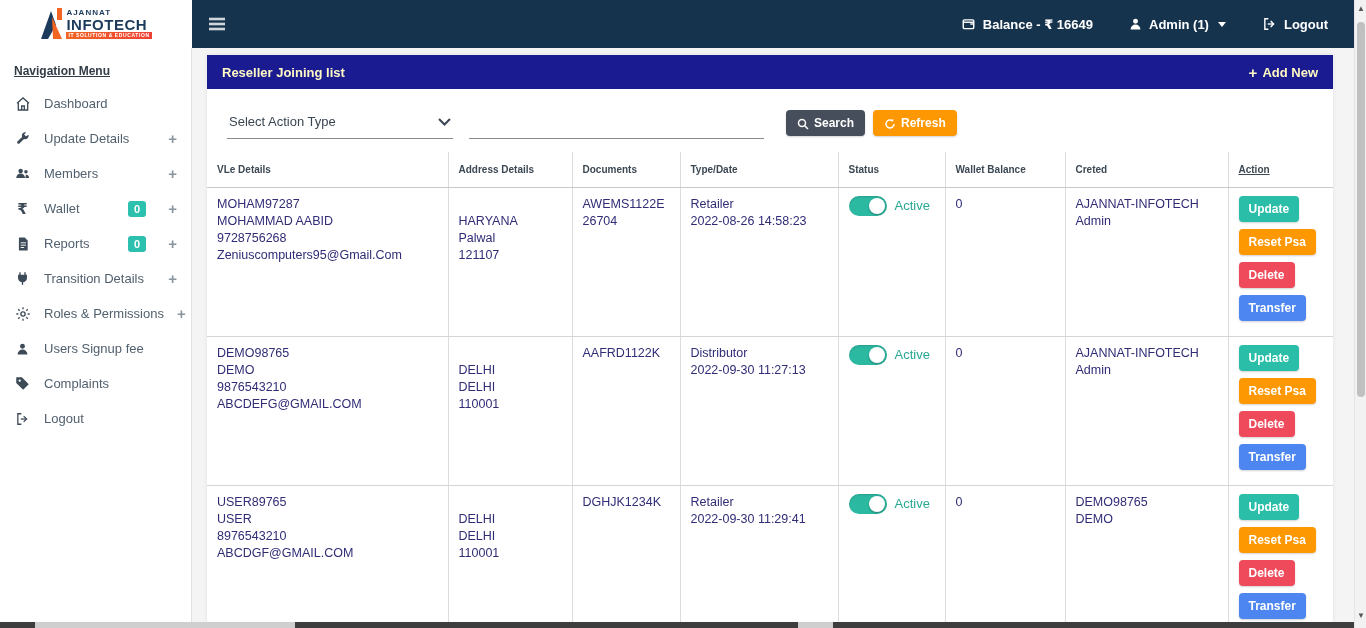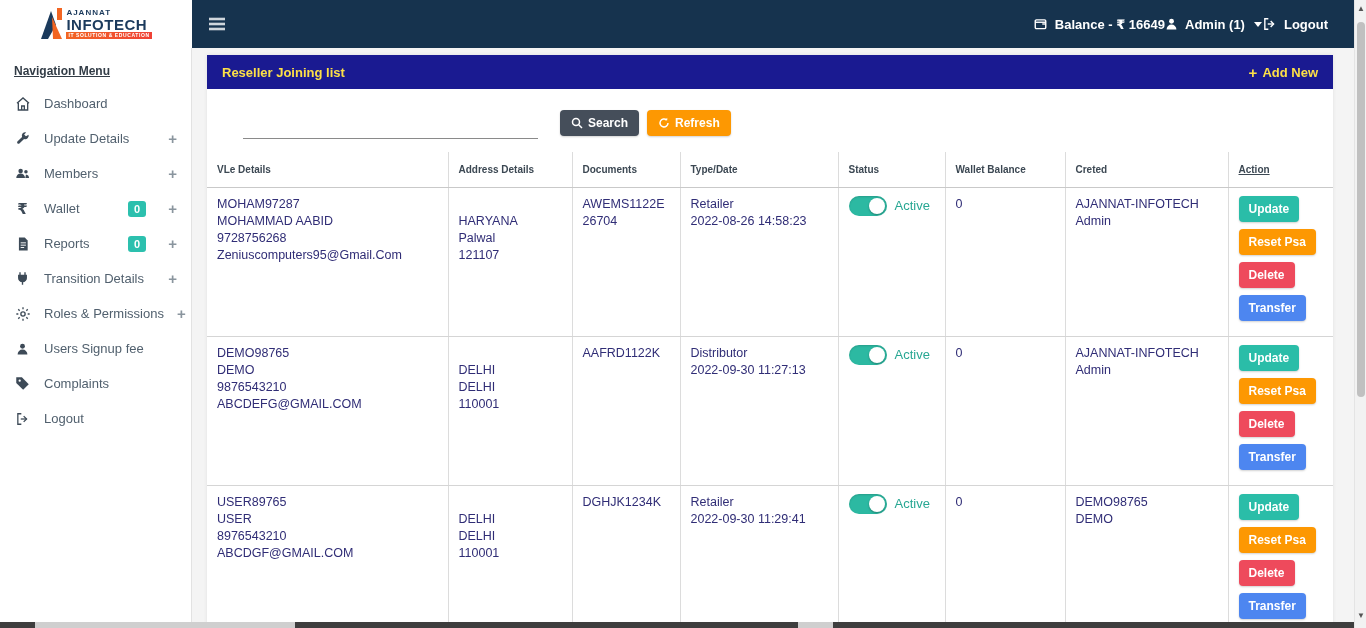--- a/index.html
+++ b/index.html
@@ -10,46 +10,46 @@
   
   .topbar { position:absolute; left:0; top:0; width:1354px; height:48px; display:flex; }
   .logo-box { width:192px; height:48px; background:#fff; display:flex; align-items:center; justify-content:center; }
   .logo-mark { width:26px; height:34px; position:relative; flex:0 0 auto; }
   .logo-text { line-height:1; }
   .logo-top { font-size:8px; font-weight:bold; color:#1b3a5c; letter-spacing:1px; }
   .logo-mid { font-size:15px; font-weight:bold; color:#1b3a5c; letter-spacing:.5px; }
   .logo-tag { font-size:5px; font-weight:bold; color:#fff; background:linear-gradient(90deg,#f26522,#ef4136); padding:1px 2px; letter-spacing:.6px; white-space:nowrap; }
   .navbar { flex:1; background:#16334e; display:flex; align-items:center; color:#fff; }
   .hamburger { margin-left:16px; cursor:pointer; }
-  .nav-right { margin-left:auto; display:flex; align-items:center; padding-right:26px; font-size:13px; font-weight:bold; }
+  .nav-right { margin-left:auto; display:flex; align-items:center; gap:36px; padding-right:26px; font-size:13px; font-weight:bold; }
   .nav-item { display:flex; align-items:center; gap:7px; cursor:pointer; white-space:nowrap; }
   .caret { width:0; height:0; border-left:4px solid transparent; border-right:4px solid transparent; border-top:5px solid #fff; margin-left:2px; }
 
   
   .sidebar { position:absolute; left:0; top:48px; width:192px; height:574px; background:#fff; border-right:1px solid #e2e2e2; }
   .side-title { font-size:12px; font-weight:bold; color:#323c46; padding:16px 14px 8px 14px;text-decoration:underline; }
   .side-item { display:flex; align-items:center; height:35px; padding:0 14px; cursor:pointer; color:#51606e; font-size:13px; gap:13px; }
   .side-item .s-icon { width:17px; text-align:center; color:#3d4a57; flex:0 0 auto; display:flex; align-items:center; justify-content:center; }
   .side-item .s-label { flex:1; white-space:nowrap; }
   .side-badge { background:#2cc0ae; color:#fff; font-size:11px; font-weight:bold; border-radius:3px; padding:2px 6px; margin-right:9px; }
   .side-plus { color:#8a959e; font-size:15px; font-weight:bold; }
 
   
   .main { position:absolute; left:192px; top:48px; width:1162px; height:574px; background:#f4f4f4; }
   .card { position:absolute; left:15px; top:7px; width:1126px; background:#fff; box-shadow:0 0 4px rgba(0,0,0,.08); }
-  .card-header { height:34px; background:#1a1a91; color:#fde047; display:flex; align-items:center; padding:0 15px; }
+  .card-header { height:34px; background:#1a1a91; color:#fef9c3; display:flex; align-items:center; padding:0 15px; }
   .card-title { font-size:13px; font-weight:bold; }
   .add-new { margin-left:auto; display:flex; align-items:center; gap:5px; font-size:13px; font-weight:bold; cursor:pointer; }
   .add-new .plus { font-size:15px; font-weight:bold; }
 
   .filter-row { display:flex; align-items:flex-start; padding:21px 20px 0 20px; height:63px; }
   .fake-select { width:226px; border-bottom:1px solid #8a8a8a; padding:4px 2px 9px 2px; font-size:13px; color:#3a4652; display:flex; align-items:center; cursor:pointer; }
   .fake-select .chev { margin-left:auto; }
   .filter-input { width:295px; margin-left:16px; border:none; border-bottom:1px solid #8a8a8a; padding:4px 2px 9px 2px; font-size:13px; color:#333; outline:none; background:transparent; }
-  .btn { border:none; border-radius:4px; color:#fff; font-size:12px; font-weight:bold; font-family:inherit; cursor:pointer; display:flex; align-items:center; gap:5px; padding:6px 11px; box-shadow:0 1px 2px rgba(0,0,0,.18); }
+  .btn { border:none; border-radius:4px; color:#fff; font-size:12px; font-weight:bold; font-family:inherit; cursor:pointer; display:flex; align-items:flex-end; gap:5px; padding:6px 11px; box-shadow:0 1px 2px rgba(0,0,0,.18); }
   .btn-search { background:#454e5a; margin-left:22px; }
   .btn-refresh { background:#fd9802; margin-left:8px; }
 
   table { border-collapse:collapse; table-layout:fixed; width:1126px; }
   th { text-align:left; font-size:10px; font-weight:600; color:#3c4853; padding:9px 10px; border-right:1px solid #dcdcdc; border-bottom:1px solid #c9c9c9; height:35px; }
   th:last-child { border-right:none;text-decoration:underline; }
   td { vertical-align:top; font-size:12.5px; color:#302d76; line-height:17px; padding:8px 10px; border-right:1px solid #dcdcdc; border-bottom:1px solid #d5d5d5; }
   td:last-child { border-right:none; }
   tr.data-row { height:140px; }
   td.addr { padding-top:25px; }
@@ -260,20 +260,28 @@
     <div class="card">
       <div class="card-header">
         <span class="card-title">Reseller Joining list</span>
         <span class="add-new">
           <span class="plus">+</span>
           <span>Add New</span>
         </span>
       </div>
 
       <div class="filter-row">
+        <div class="fake-select">
+          <span>Select Action Type</span>
+          <span class="chev">
+              <svg width="13" height="8" viewBox="0 0 13 8" fill="none" stroke="#3a4652" stroke-width="2">
+                <path d="M1 1 l5.5 5.5 L12 1"></path>
+              </svg>
+            </span>
+        </div>
         <input class="filter-input" value="" placeholder="" style="">
         <button class="btn btn-search">
           <span>
               <svg width="12" height="12" viewBox="0 0 24 24" fill="none" stroke="#fff" stroke-width="3">
                 <circle cx="10" cy="10" r="7"></circle>
                 <path d="M15.5 15.5 L22 22"></path>
               </svg>
             </span>
           <span>Search</span>
         </button>

